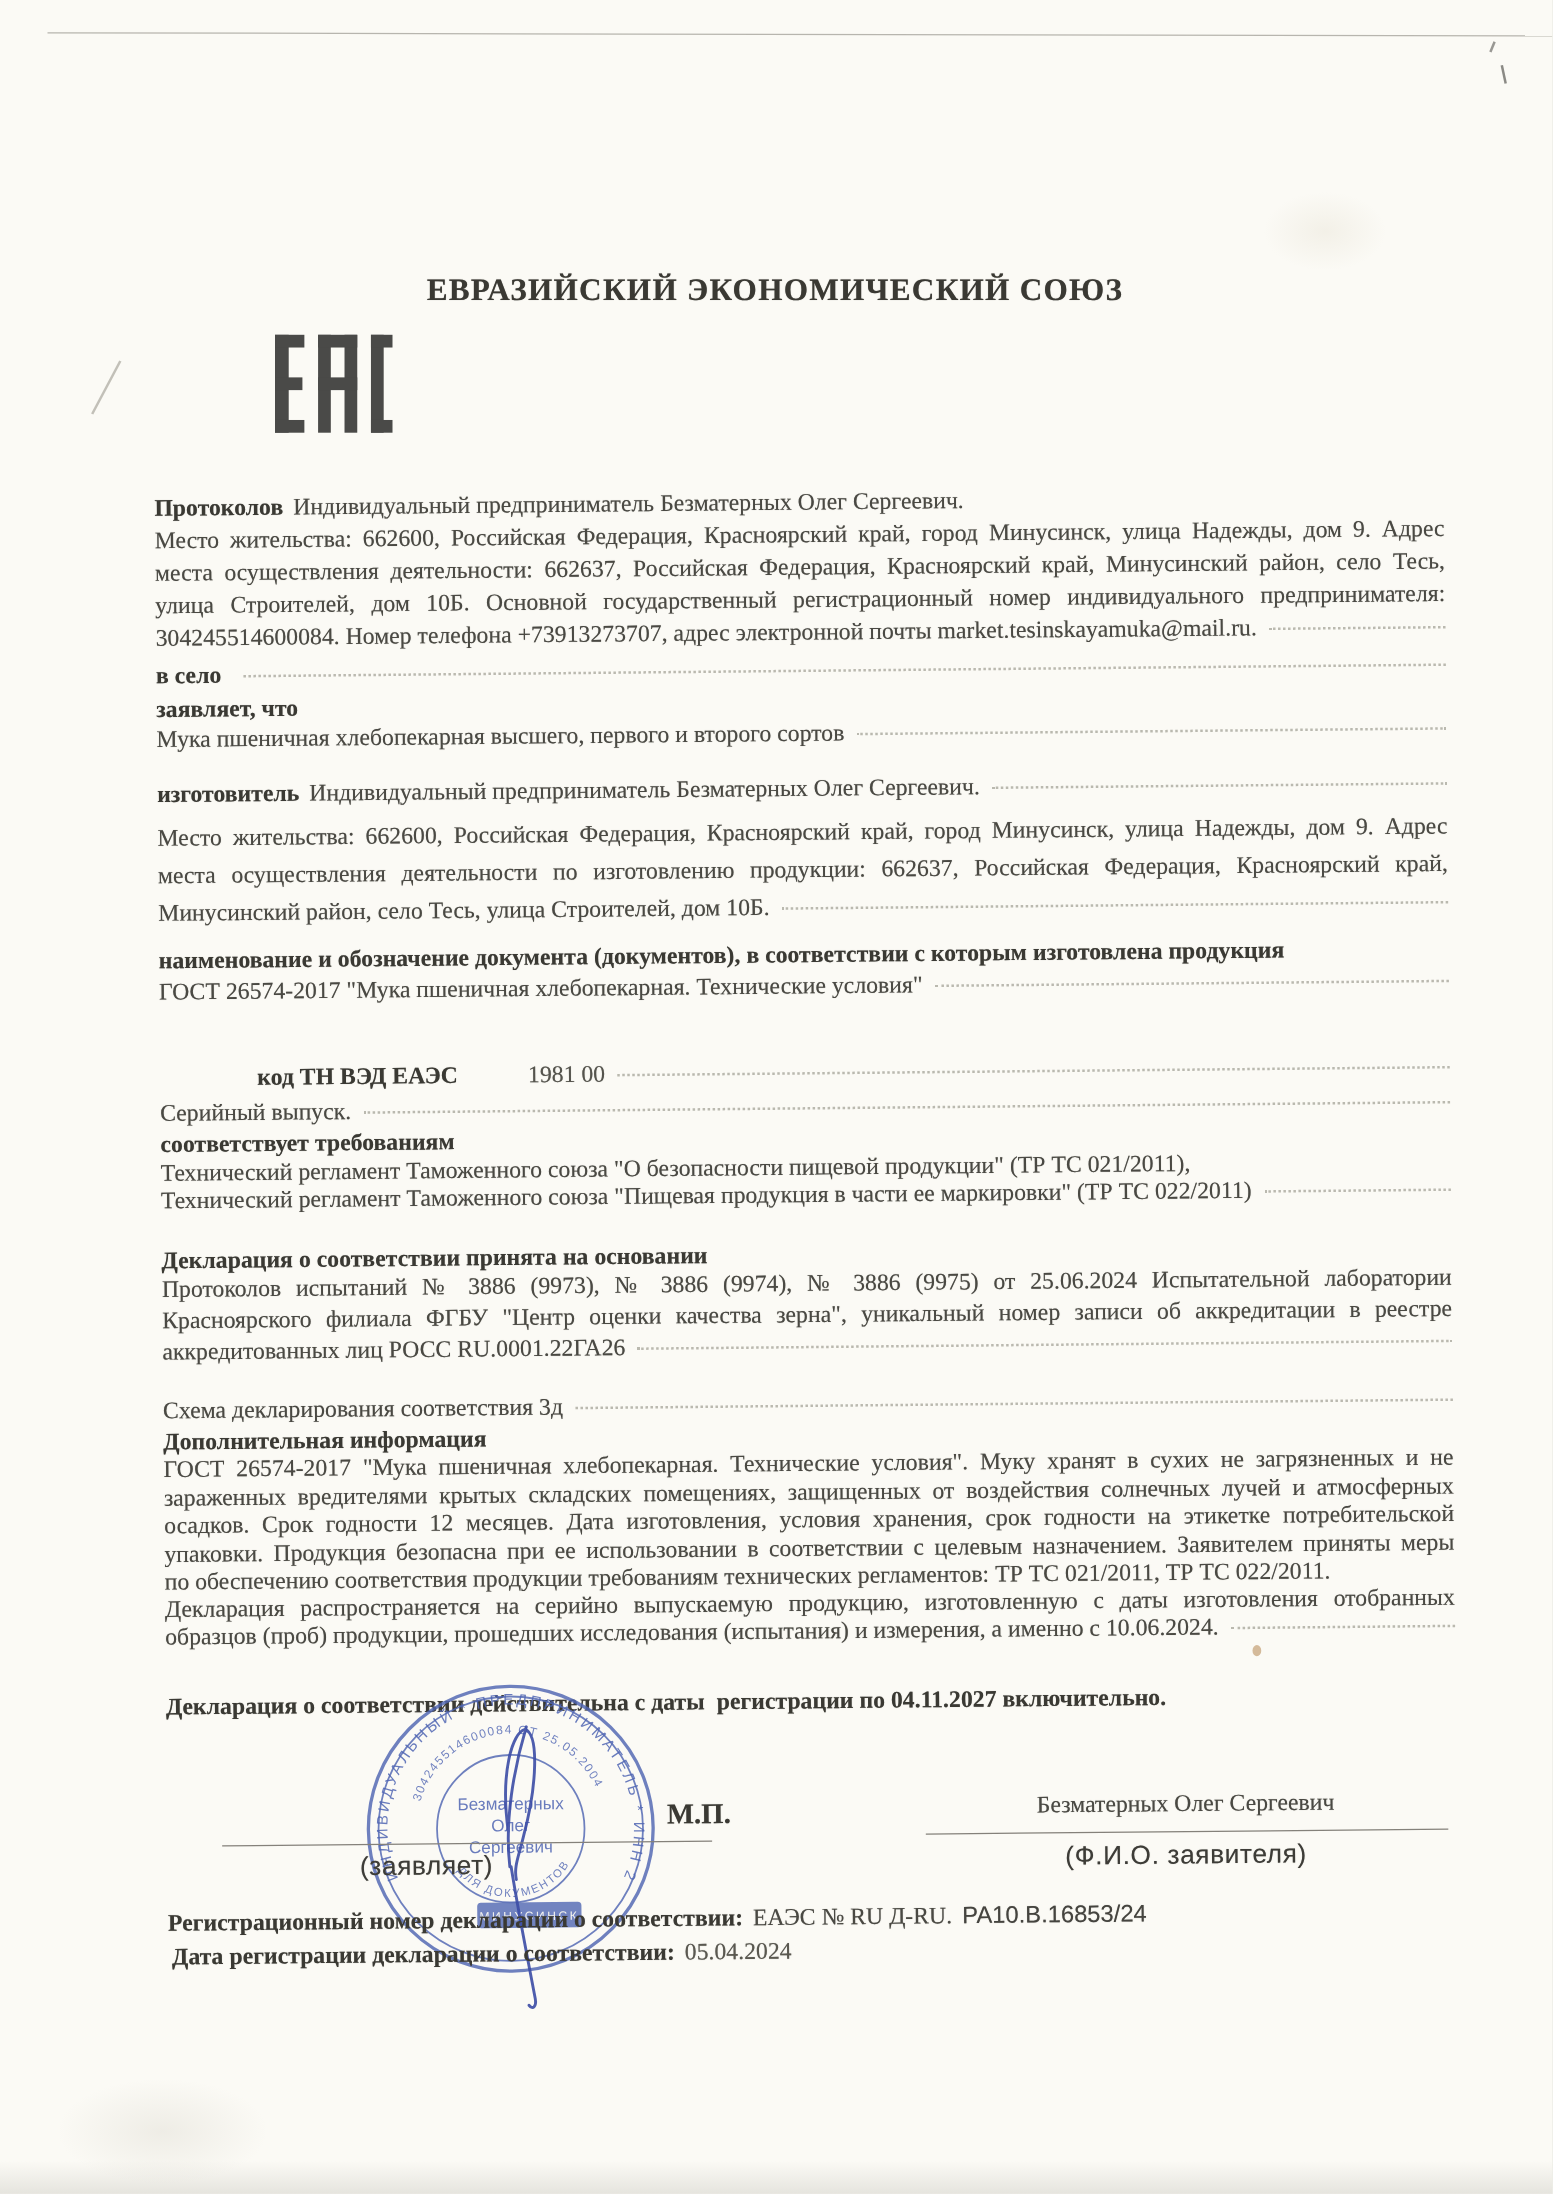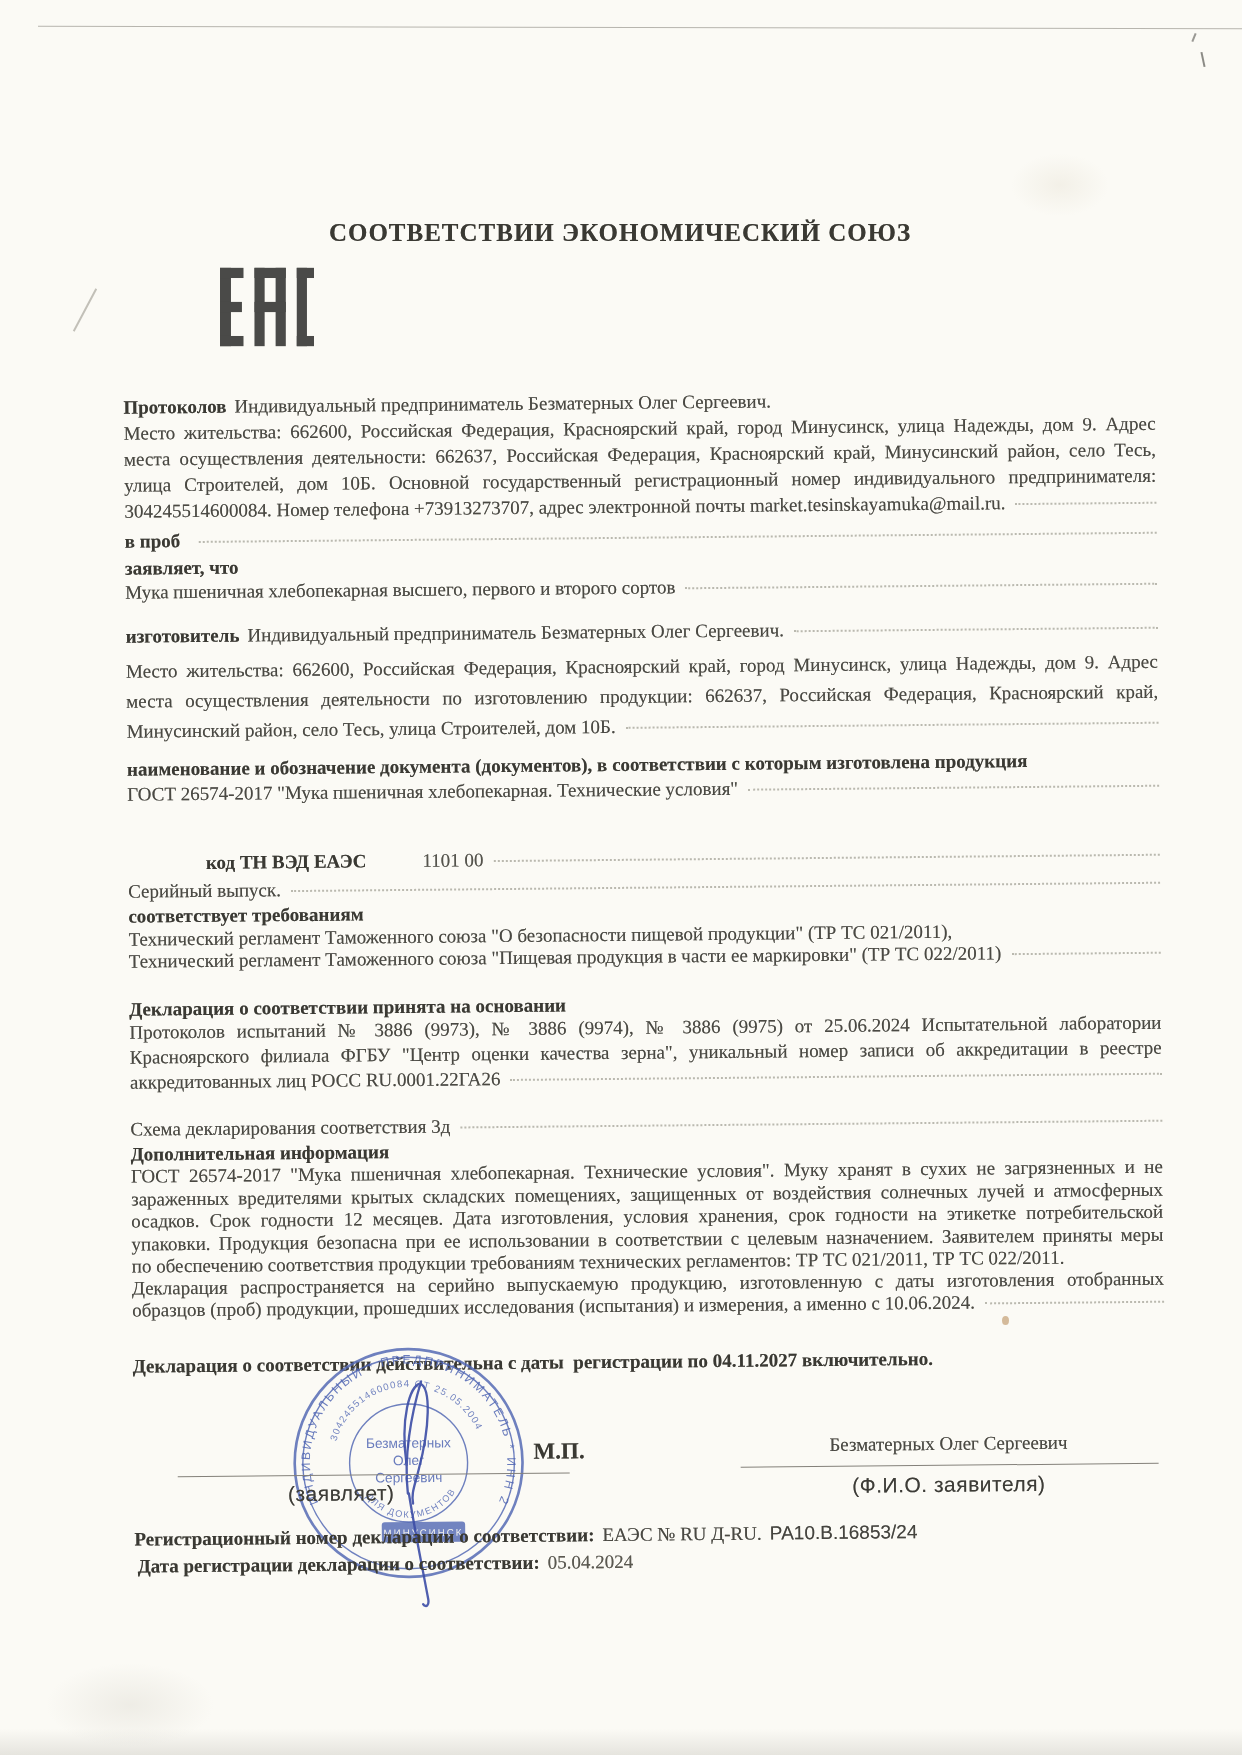--- a/index.html
+++ b/index.html
@@ -52,39 +52,39 @@
           <rect x="44" y="0" width="40" height="13"></rect>
           <rect x="44" y="43.5" width="40" height="13"></rect>
         <rect x="98" y="0" width="13" height="100"></rect>
           <rect x="98" y="0" width="22" height="13"></rect>
           <rect x="98" y="87" width="22" height="13"></rect>
       </g>
     </svg>
   </div>
 
   <div class="title">
-    <div>СООТВЕТСТВИИ ЭКОНОМИЧЕСКИЙ СОЮЗ</div>
+    <div>ЕВРАЗИЙСКИЙ ЭКОНОМИЧЕСКИЙ СОЮЗ</div>
   </div>
 
   <div class="content">
 
     <div class="line" style="top:396px">
       <span class="b">Протоколов</span>
       <span>Индивидуальный предприниматель Безматерных Олег Сергеевич.</span>
     </div>
     <div class="line just" style="top:422px">Место жительства: 662600, Российская Федерация, Красноярский край, город Минусинск, улица Надежды, дом 9. Адрес</div>
     <div class="line just" style="top:448px">места осуществления деятельности: 662637, Российская Федерация, Красноярский край, Минусинский район, село Тесь,</div>
     <div class="line just" style="top:474px">улица Строителей, дом 10Б. Основной государственный регистрационный номер индивидуального предпринимателя:</div>
     <div class="line" style="top:500px">
       <span>304245514600084. Номер телефона +73913273707, адрес электронной почты market.tesinskayamuka@mail.ru.</span>
       <span class="fill"></span>
     </div>
 
     <div class="line" style="top:530px">
-      <span class="b">в проб</span>
+      <span class="b">в село</span>
       <span class="fill"></span>
     </div>
 
     <div class="line" style="top:557px">
       <span class="b">заявляет, что</span>
     </div>
     <div class="line" style="top:581px">
       <span>Мука пшеничная хлебопекарная высшего, первого и второго сортов</span>
       <span class="fill"></span>
     </div>
@@ -104,21 +104,21 @@
     <div class="line" style="top:758px">
       <span class="b" style="margin-right:0">наименование и обозначение документа (документов), в соответствии с которым изготовлена продукция</span>
     </div>
     <div class="line" style="top:783px">
       <span>ГОСТ 26574-2017 "Мука пшеничная хлебопекарная. Технические условия"</span>
       <span class="fill"></span>
     </div>
 
     <div class="line" style="top:852px">
       <span class="b" style="margin-left:78px">код ТН ВЭД ЕАЭС</span>
-      <span style="margin-left:48px;color:#55544d">1101 00</span>
+      <span style="margin-left:48px;color:#55544d">1981 00</span>
       <span class="fill"></span>
     </div>
     <div class="line" style="top:880px">
       <span>Серийный выпуск.</span>
       <span class="fill"></span>
     </div>
 
     <div class="line" style="top:905px">
       <span class="b">соответствует требованиям</span>
     </div>

